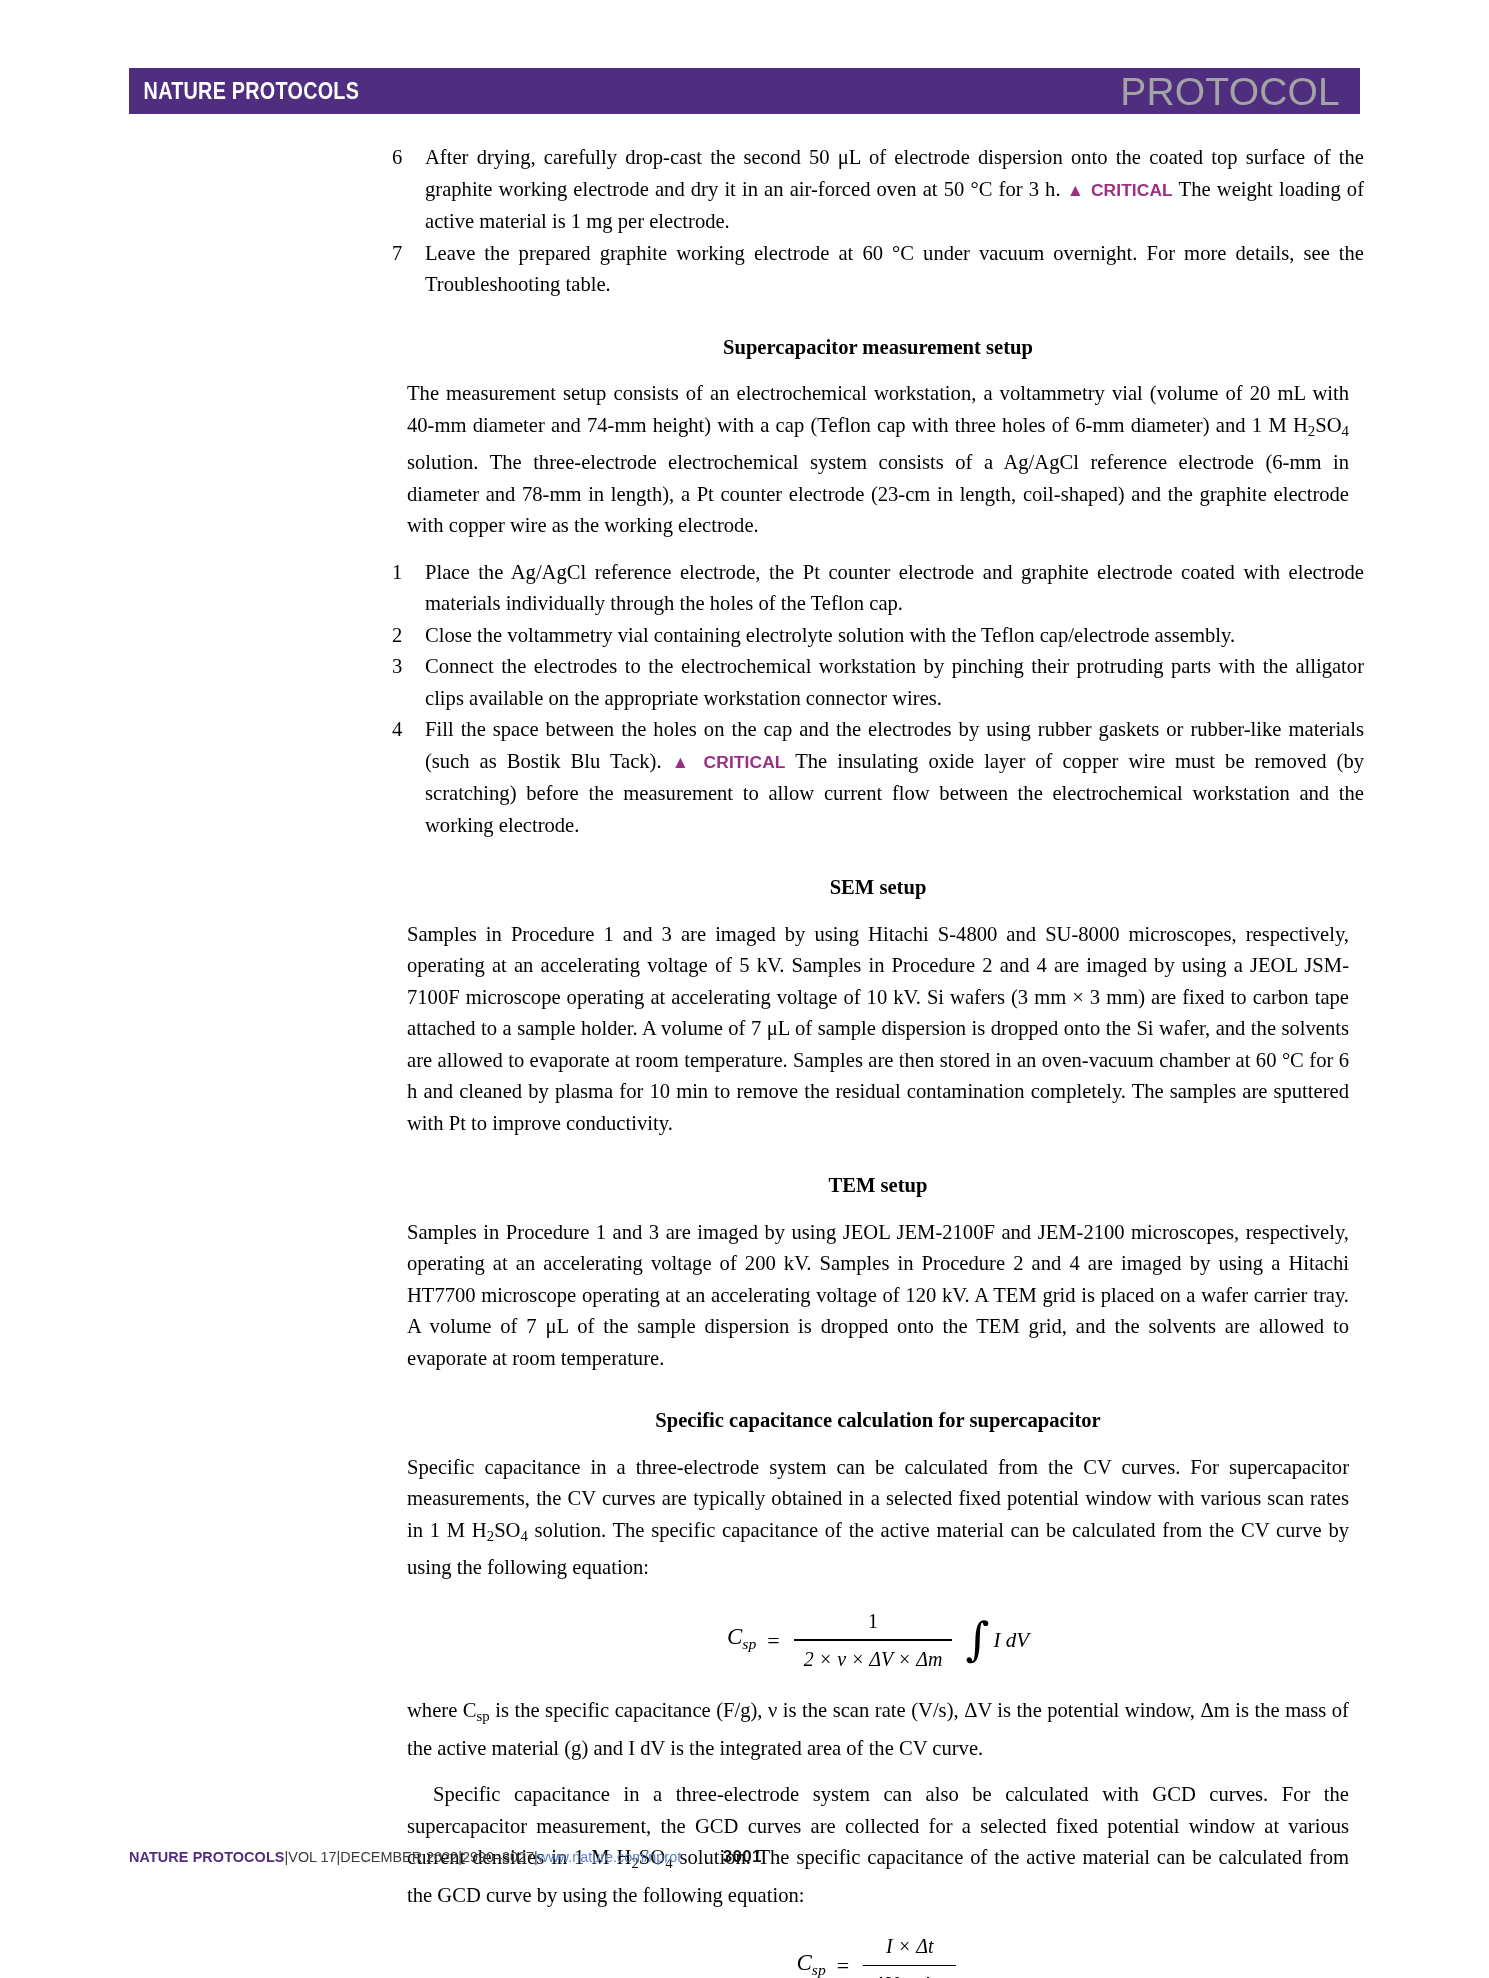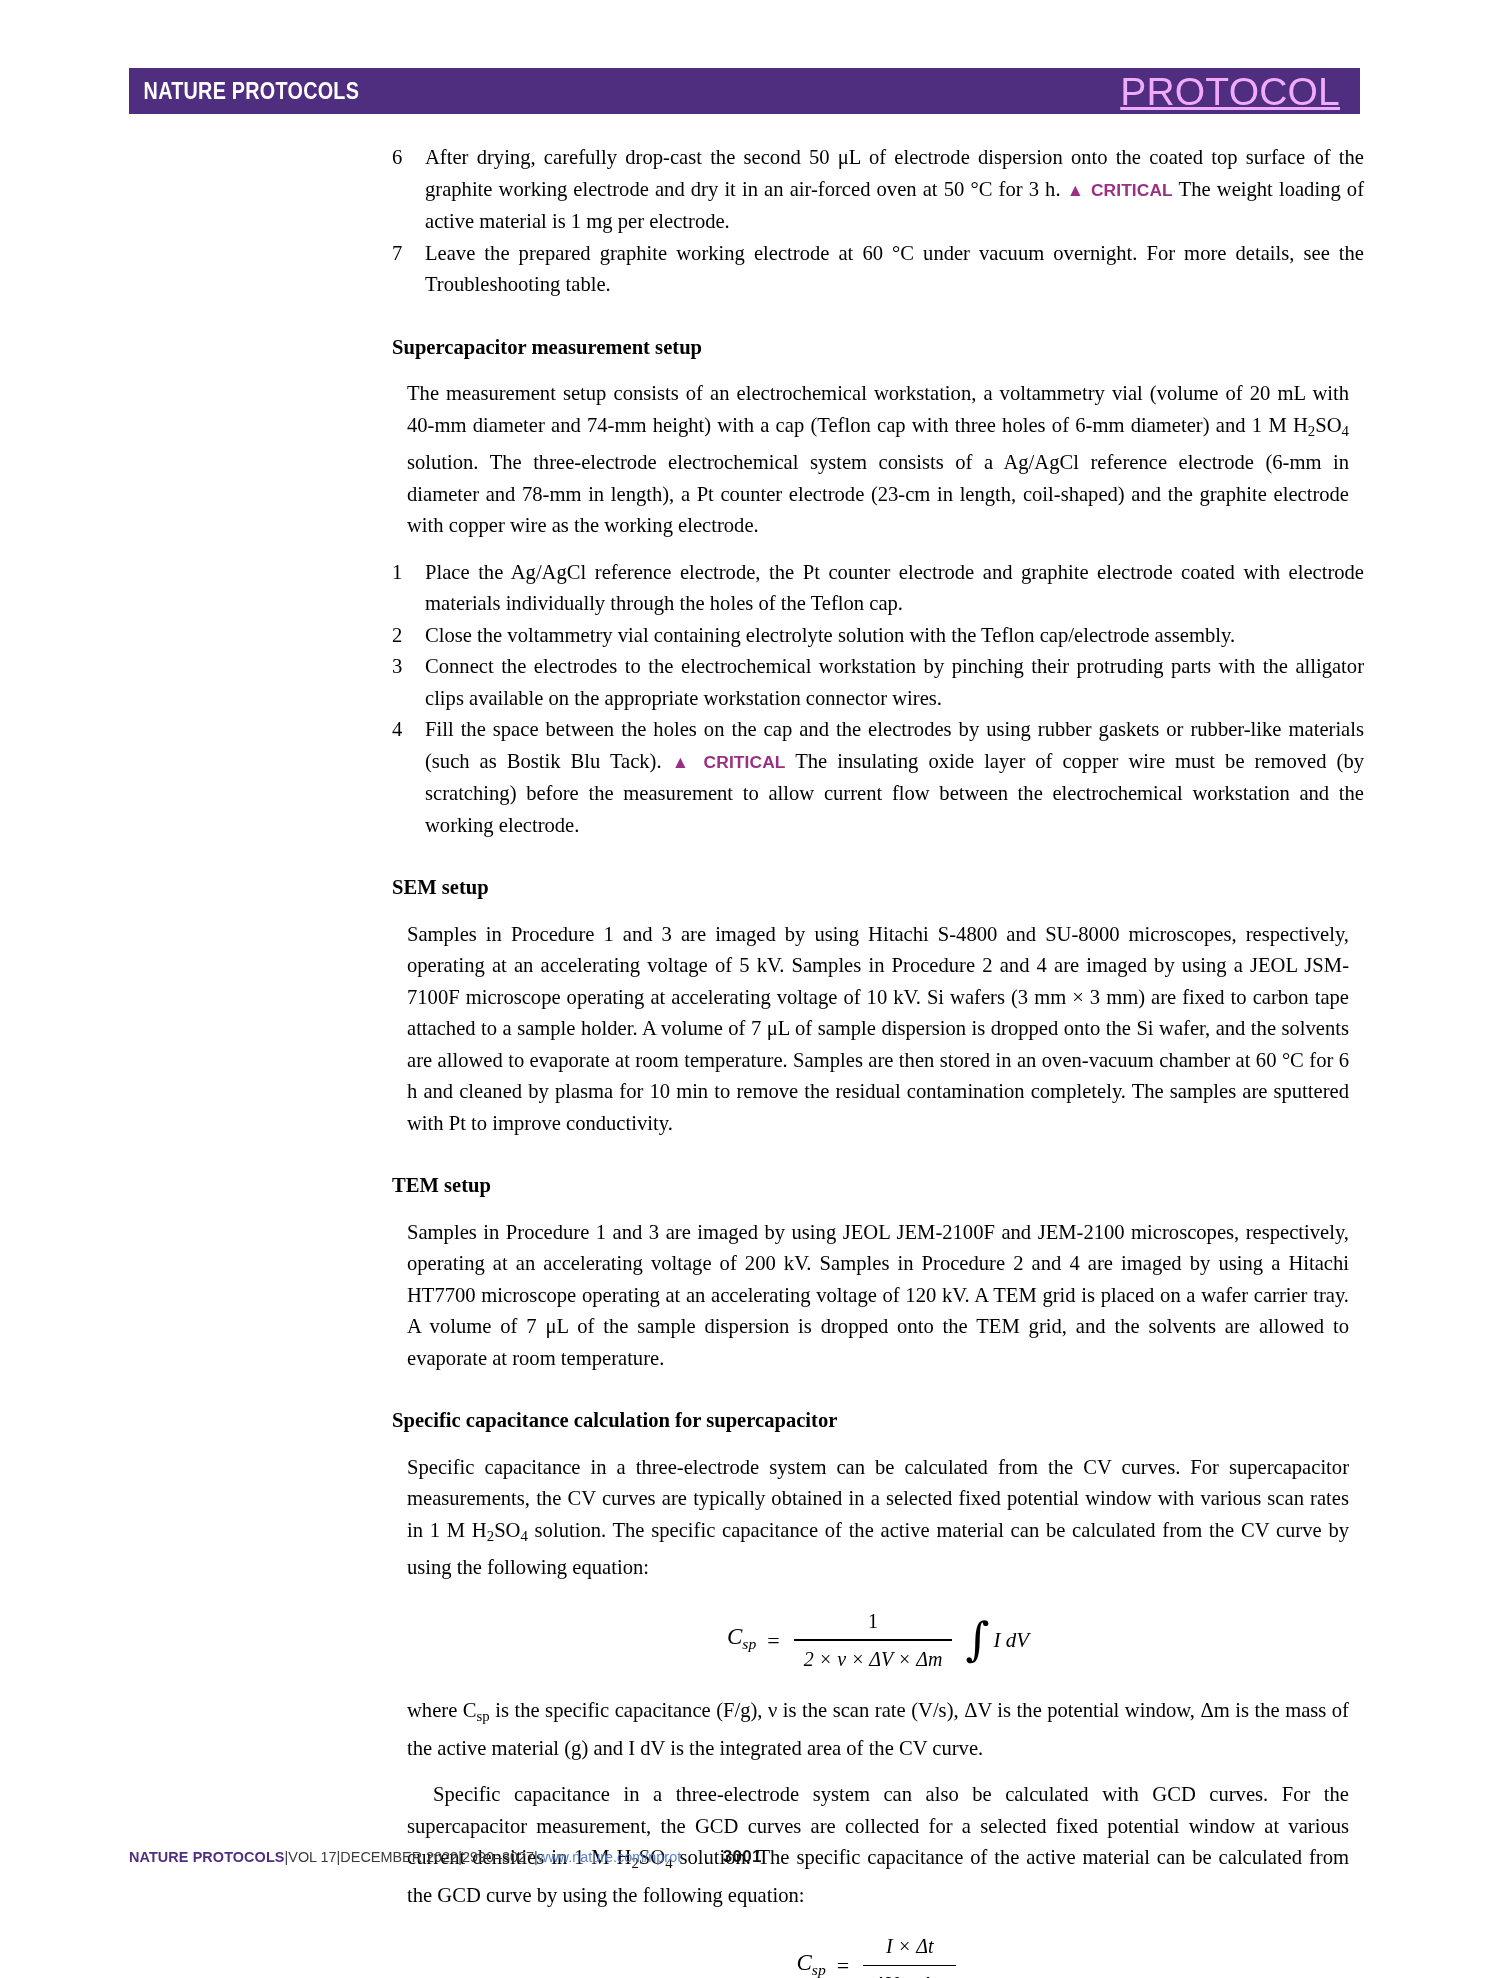--- a/index.html
+++ b/index.html
@@ -36,24 +36,23 @@
     color: #ffffff;
     padding-left: 17px;
     transform: scaleX(0.86);
     transform-origin: left center;
   }
   .doc-type {
     font-family: "Liberation Sans", "DejaVu Sans", sans-serif;
     font-weight: normal;
     font-size: 39px;
     line-height: 39px;
-    color: #f0abfc;
+    color: #a3a3a3;
     padding-right: 20px;
     letter-spacing: 0.2px;
-    text-decoration: underline;
   }
 
   
   .content {
     position: absolute;
     left: 392px;
     top: 142px;
     width: 972px;
     font-size: 20.6px;
     line-height: 31.5px;
@@ -66,21 +65,21 @@
     text-align: justify;
     text-justify: inter-word;
   }
   .para-indent { text-indent: 26px; }
 
   .sec-head {
     font-weight: bold;
     font-size: 20.6px;
     line-height: 31.5px;
     margin-top: 31px;
-    text-align: left;
+    text-align: center;
   }
 
   
   .olist { margin: 0; padding: 0; }
   .oitem {
     display: flex;
     align-items: flex-start;
     text-align: justify;
   }
   .oitem .num {

